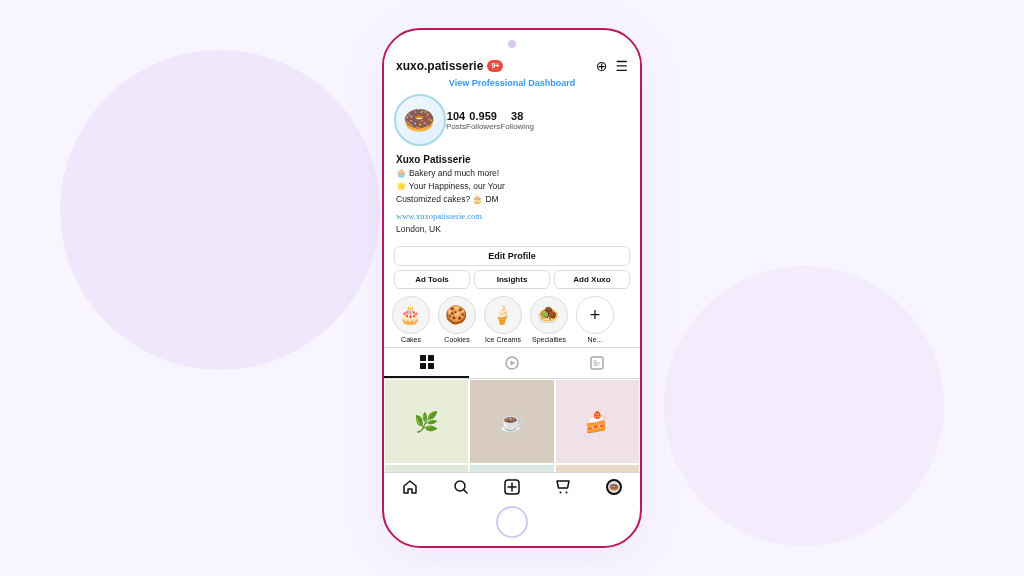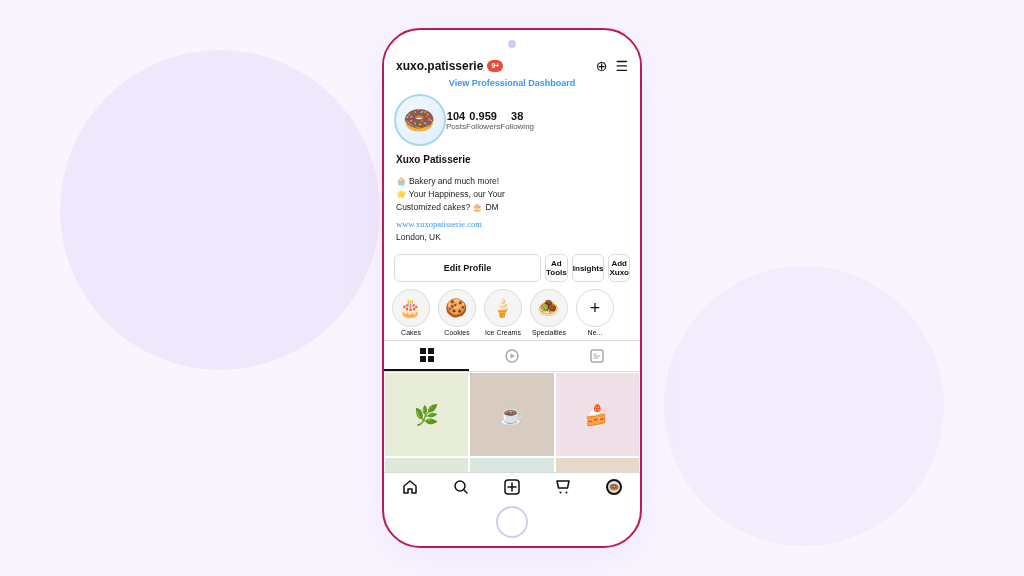--- a/index.html
+++ b/index.html
@@ -157,38 +157,38 @@
       color: #555;
     }
     
     .bio-section {
       padding: 0 12px 6px 12px;
     }
     .bio-name {
       font-size: 10px;
       font-weight: 700;
       color: #111;
-      margin-bottom: 10px;
+      margin-bottom: 2px;
     }
     .bio-line {
       font-size: 8.5px;
       color: #222;
       line-height: 1.5;
     }
     .bio-link {
       font-size: 8.5px;
       color: #3897f0;
       text-decoration: none;
       font-family: Liberation Serif, serif;
     }
     
     .action-buttons {
       padding: 4px 10px 3px 10px;
       display: flex;
-      flex-direction: row;
+      flex-direction: column;
       gap: 4px;
     }
     .edit-profile-btn {
       width: 100%;
       border: 1px solid #dbdbdb;
       background: #fff;
       border-radius: 6px;
       font-size: 9px;
       font-weight: 600;
       color: #111;

